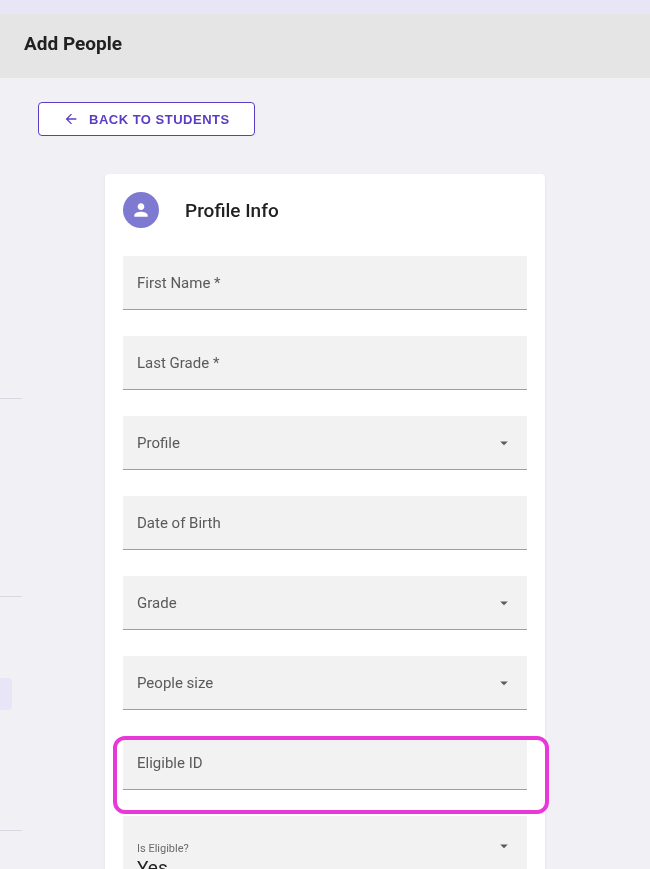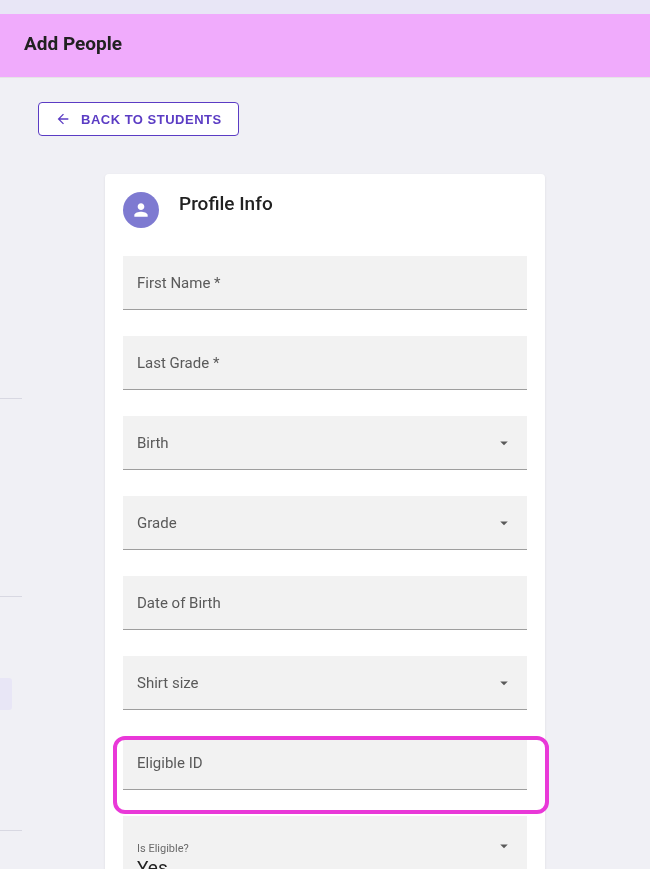--- a/index.html
+++ b/index.html
@@ -4,21 +4,21 @@
 <style>
   * { box-sizing: border-box; margin: 0; padding: 0; }
   html, body { width: 650px; height: 869px; font-family: Roboto, Arial, sans-serif; background: #fff; }
 
   .top-strip {
     height: 14px;
     background: #e8e6f6;
   }
 
   .header-bar {
-    background: #f0abfc;
+    background: #e5e5e5;
     padding: 18px 24px 22px 24px;
     border-bottom: 1px solid #e5e5e5;
     box-shadow: 0 1px 2px rgba(0,0,0,0.04);
   }
   .header-bar .title {
     font-size: 19px;
     font-weight: 700;
     color: #212121;
   }
 
@@ -27,21 +27,21 @@
     padding: 24px 0 0 0;
     min-height: calc(869px - 14px - 64px);
     position: relative;
   }
 
   .back-btn {
     display: inline-flex;
     align-items: center;
     gap: 10px;
     margin-left: 38px;
-    padding: 8px 16px;
+    padding: 8px 24px;
     border: 1px solid #5b3cc4;
     border-radius: 4px;
     background: #fff;
     color: #5b3cc4;
     font-size: 13px;
     font-weight: 600;
     letter-spacing: 0.5px;
     cursor: pointer;
   }
   .back-btn svg { width: 16px; height: 16px; }
@@ -51,22 +51,22 @@
     margin: 38px auto 0 auto;
     background: #fff;
     border-radius: 4px;
     box-shadow: 0 1px 3px rgba(0,0,0,0.08);
     padding: 18px 18px 28px 18px;
     position: relative;
   }
 
   .card-header {
     display: flex;
-    align-items: flex-start;
-    gap: 20px;
+    align-items: center;
+    gap: 26px;
     margin-bottom: 28px;
   }
   .card-header .avatar-circle {
     width: 36px; height: 36px; border-radius: 50%;
     background: #7e7ad1;
     display: flex; align-items: center; justify-content: center;
   }
   .card-header .avatar-circle svg { width: 20px; height: 20px; fill: #fff; }
   .card-header .card-title {
     font-size: 19px;
@@ -176,39 +176,39 @@
 
     <div class="field">
       <span class="label">First Name *</span>
     </div>
 
     <div class="field">
       <span class="label">Last Grade *</span>
     </div>
 
     <div class="field">
-      <span class="label">Birth</span>
-      <svg class="chev" viewBox="0 0 24 24">
-          <path d="M7 10l5 5 5-5z"></path>
-        </svg>
+      <span class="label">Profile</span>
+      <svg class="chev" viewBox="0 0 24 24">
+          <path d="M7 10l5 5 5-5z"></path>
+        </svg>
+    </div>
+
+    <div class="field">
+      <span class="label">Date of Birth</span>
     </div>
 
     <div class="field">
       <span class="label">Grade</span>
       <svg class="chev" viewBox="0 0 24 24">
           <path d="M7 10l5 5 5-5z"></path>
         </svg>
     </div>
 
     <div class="field">
-      <span class="label">Date of Birth</span>
-    </div>
-
-    <div class="field">
-      <span class="label">Shirt size</span>
+      <span class="label">People size</span>
       <svg class="chev" viewBox="0 0 24 24">
           <path d="M7 10l5 5 5-5z"></path>
         </svg>
     </div>
 
     <div class="field">
       <span class="label">Eligible ID</span>
     </div>
 
     <div class="field-filled">

